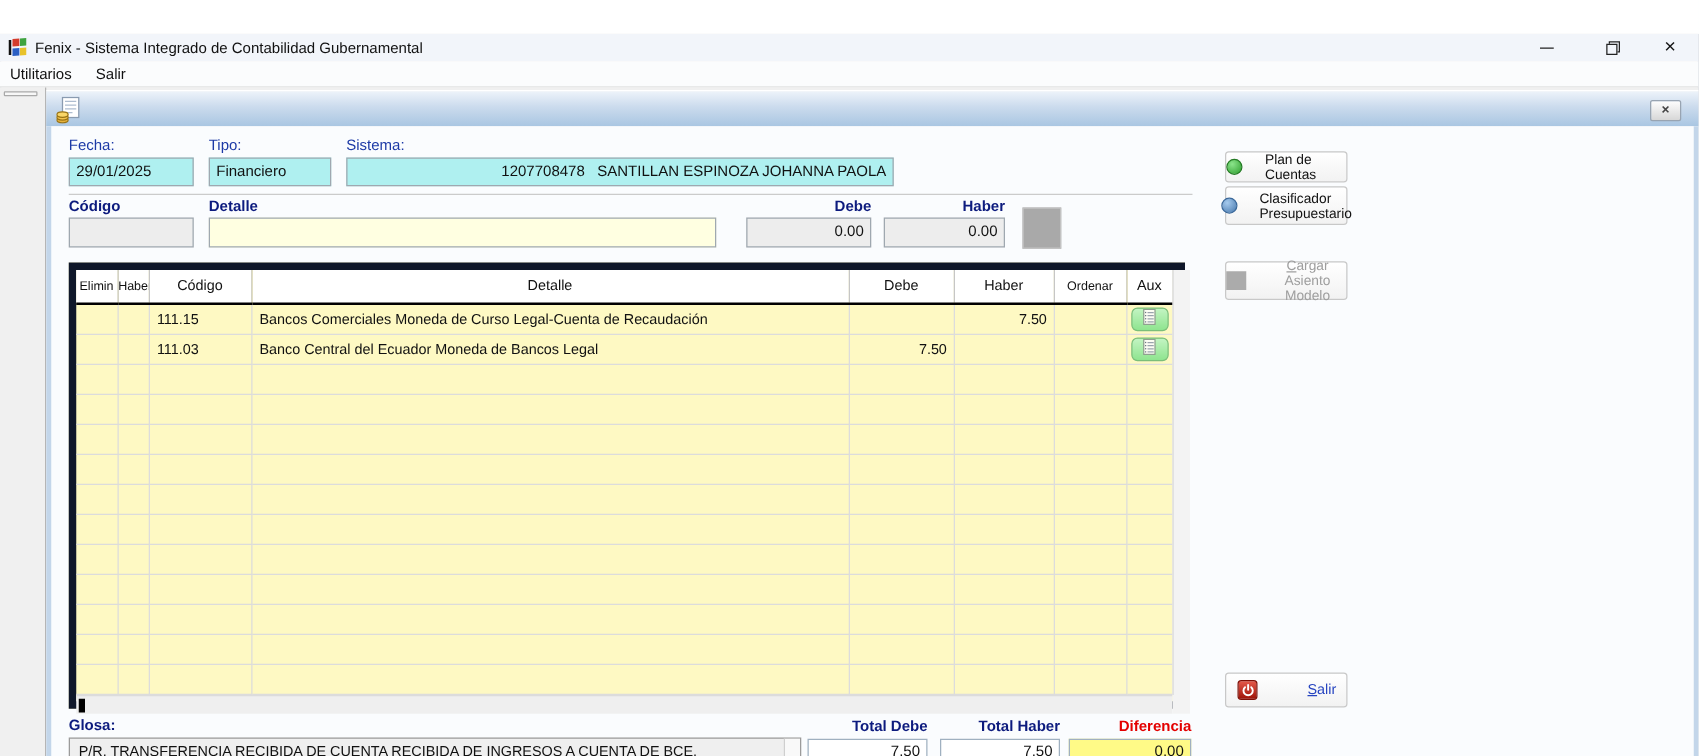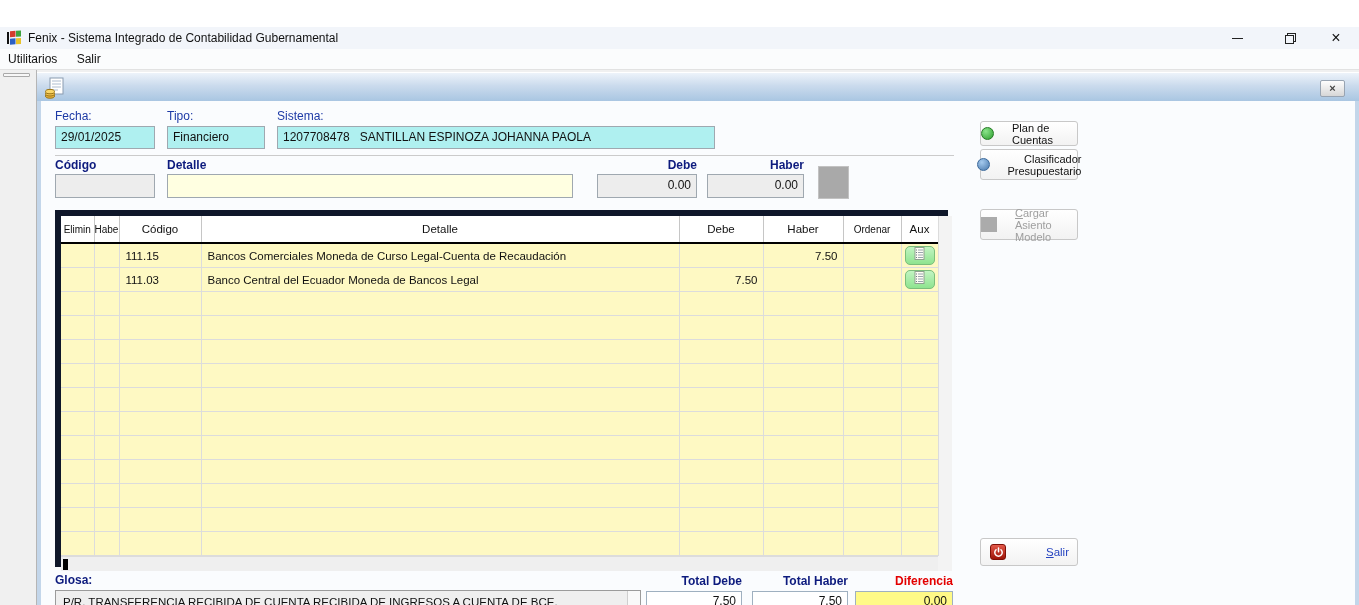--- a/index.html
+++ b/index.html
@@ -37,21 +37,21 @@
   .mdi-close { position:absolute; left:1320px; top:53px; width:25px; height:17px; background:linear-gradient(#FDFDFD,#D7D7D7); border:1px solid #98A4B2; border-radius:2px; font-size:11px; font-weight:bold; color:#444; text-align:center; line-height:15px; cursor:default; }
 
   
   .lbl { position:absolute; font-size:12px; color:#1D3AA6; }
   .lbl-b { position:absolute; font-size:12px; font-weight:bold; color:#0D1B7E; }
   .fld { position:absolute; height:23px; border:1px solid #9FA8B0; font-size:12px; color:#111; padding:0 5px; line-height:21px; overflow:hidden; white-space:nowrap; }
   .cyan { background:#AFF0F0; }
   .gray { background:#EDEDED; }
   .yellow { background:#FFFFE1; }
   .num { text-align:right; }
-  .pre { white-space:pre; }
+  .pre { white-space:pre;text-align:right; }
   .sep-line { position:absolute; left:55px; top:128px; width:899px; height:1px; background:#CBCBCB; }
   .gray-square-btn { position:absolute; left:818px; top:139px; width:31px; height:33px; background:#A9A9A9; border:1px solid #C2C2C2; cursor:default; }
 
   
   .grid-wrap { position:absolute; left:55px; top:183px; width:893px; height:357px; border:6px solid #0f172a; background:#fef9c3; }
   table.grid { border-collapse:collapse; table-layout:fixed; width:877px; }
   table.grid th { height:27px; background:#FFFFFF; border-right:1px solid #C6C6C6; border-bottom:2px solid #000; font-weight:normal; font-size:11.5px; color:#111; text-align:center; overflow:hidden; white-space:nowrap; }
   table.grid th.sm { font-size:10px; }
   table.grid td { height:24px; border-right:1px solid #DCDCDC; border-bottom:1px solid #DCDCDC; font-size:11.5px; color:#111; overflow:hidden; white-space:nowrap; vertical-align:middle; }
   td.c-code { padding-left:6px; }
@@ -61,22 +61,22 @@
   .vscroll { position:absolute; left:877px; top:0; width:14px; height:340px; background:#F3F3F3; border-left:1px solid #DCDCDC; }
   .hscroll { position:absolute; left:0; top:340px; width:877px; height:15px; background:#EFEFEF; border-top:1px solid #DCDCDC; }
   .hscroll .caret { position:absolute; left:2px; top:2px; width:5px; height:11px; background:#000; }
   .scroll-corner { position:absolute; left:877px; top:340px; width:14px; height:15px; background:#F3F3F3; }
 
   
   .side-btn { position:absolute; left:980px; width:98px; background:linear-gradient(#FFFFFF,#F2F2F2); border:1px solid #C8C8C8; border-radius:3px; display:flex; align-items:center; justify-content:center; gap:18px; font-size:11px; color:#111; cursor:default; }
   .sphere { width:13px; height:13px; border-radius:50%; flex:0 0 auto; }
   .sphere.green { background:radial-gradient(circle at 35% 30%, #8BE48B, #2E9E2E); border:1px solid #247A24; }
   .sphere.blue { background:radial-gradient(circle at 35% 30%, #A5CAEE, #4878AC); border:1px solid #3A689A; }
-  .two-line { line-height:12px; text-align:right; }
-  .cargar-txt { color:#9E9E9E; line-height:12px; }
+  .two-line { line-height:12px; text-align:left; }
+  .cargar-txt { color:#9E9E9E; line-height:12px; text-align:center; }
   .cargar-sq { width:16px; height:15px; background:#ABABAB; flex:0 0 auto; }
   .salir-txt { color:#2644C0; font-size:11.5px; }
   .power-btn { width:16px; height:16px; border-radius:3px; background:linear-gradient(#E4594A,#9E1408); border:1px solid #7E0F06; display:flex; align-items:center; justify-content:center; flex:0 0 auto; }
 
   
   .glosa-box { position:absolute; left:55px; top:563px; width:586px; height:45px; background:#EFEFEF; border:1px solid #9B9B9B; font-size:11.5px; color:#111; padding:5px 20px 0 7px; }
   .glosa-scroll { position:absolute; right:0; top:0; width:13px; height:100%; background:#F9F9F9; border-left:1px solid #CFCFCF; }
   .tot-lbl { position:absolute; top:547px; text-align:right; font-size:12px; font-weight:bold; }
   .tot-fld { position:absolute; top:564px; height:20px; border:1px solid #9FB0C0; background:#FFFFFF; font-size:12px; color:#111; text-align:right; padding:0 5px; line-height:18px; }
 </style>

